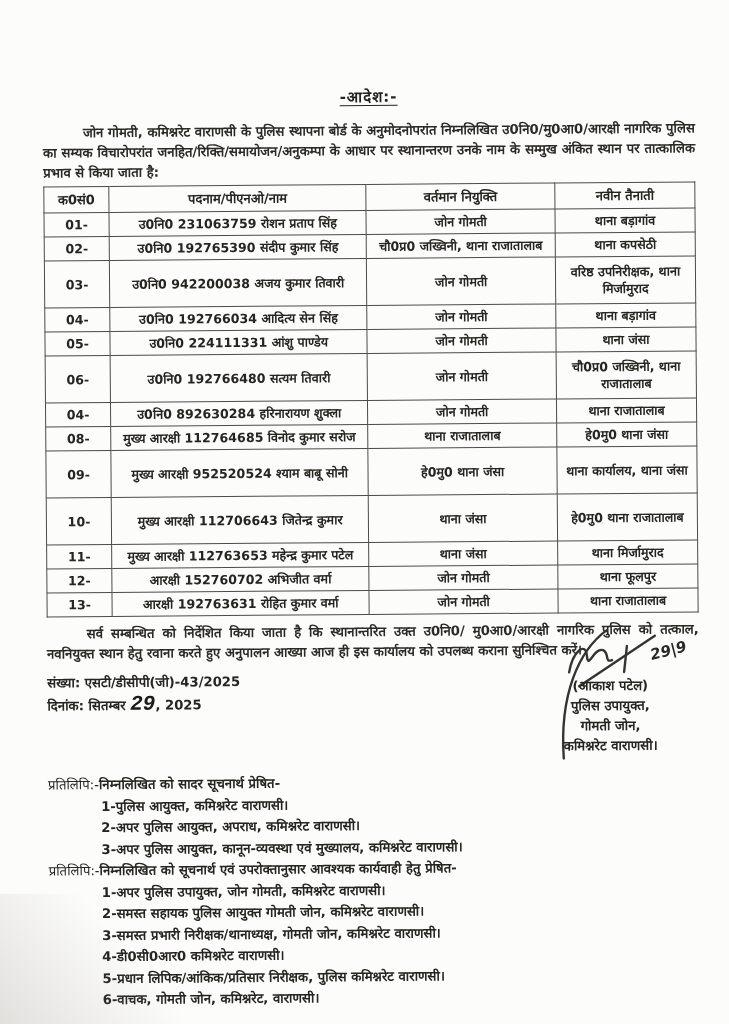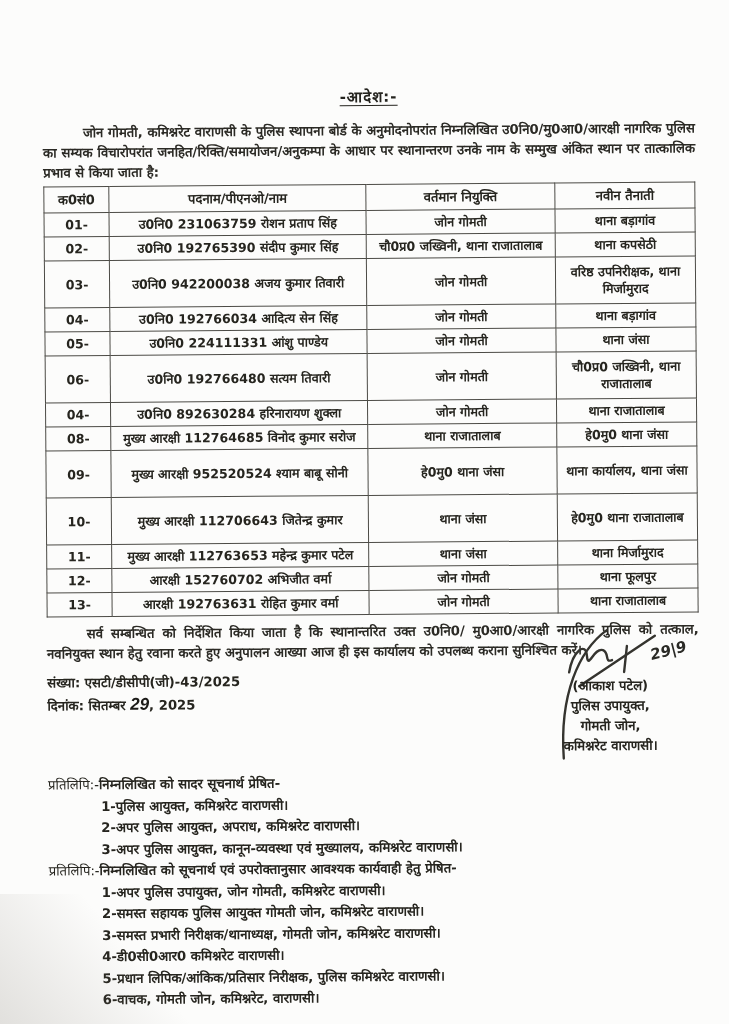--- a/index.html
+++ b/index.html
@@ -45,22 +45,22 @@
   tr.r-std td{height:21px;}
   tr.r-tall td{height:44px;}
   td.sno{font-weight:bold;}
   .after-table{margin-top:7px;}
   .ref-sig{position:relative;height:106px;margin-top:4px;}
   .ref-block{
     position:absolute;left:0;top:4px;font-size:13.2px;font-weight:bold;
     line-height:22px;color:#26251f;
   }
   .hand{
-    font-family:Liberation Sans, sans-serif;
-    font-style:italic;font-weight:bold;font-size:17px;color:#1c1b18;
+    font-family:Liberation Mono, monospace;
+    font-style:italic;font-weight:bold;font-size:21px;color:#1c1b18;
   }
   .sig-block{
     position:absolute;right:-6px;top:-44px;width:190px;height:180px;text-align:center;
   }
   .sig-svg{position:absolute;left:8px;top:0;}
   .sig-note{
     position:absolute;right:18px;top:22px;transform:rotate(-14deg);
     font-style:italic;font-weight:bold;font-size:15px;color:#2a2a26;
   }
   .sig-lines{

